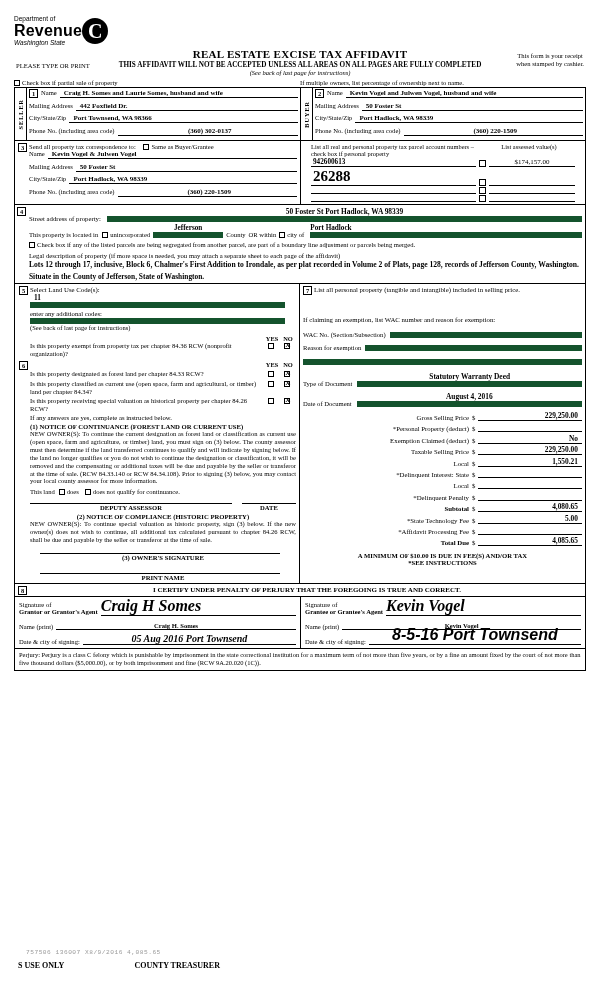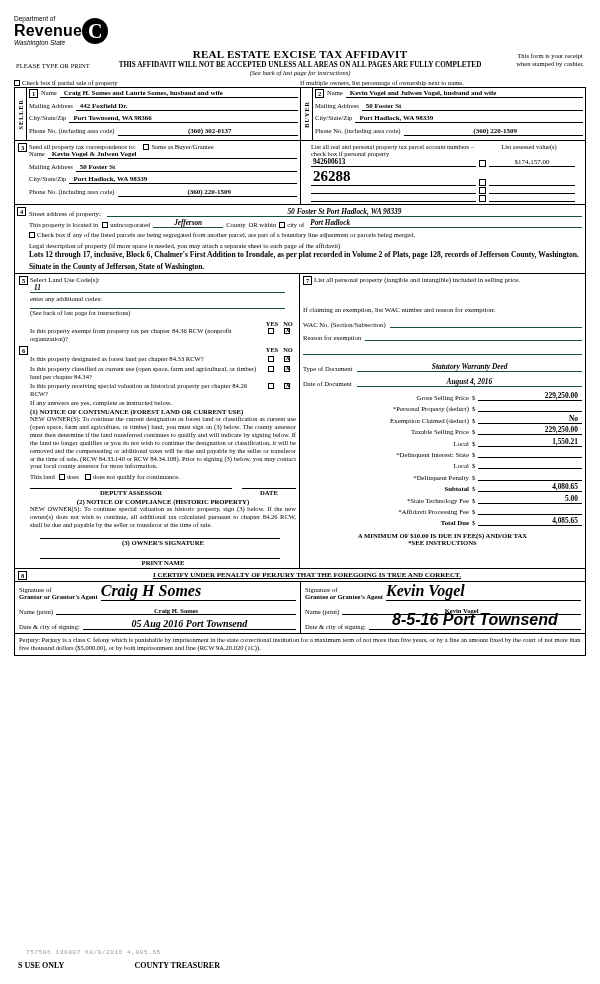--- a/index.html
+++ b/index.html
@@ -32,21 +32,21 @@
   .title-block { text-align:center; margin-top:2px; }
   .title-main { font-size:11px; font-weight:bold; letter-spacing:.3px; }
   .title-sub { font-size:7.6px; font-weight:bold; }
   .receipt { position:absolute; right:16px; top:52px; text-align:center; font-size:6.6px; line-height:1.25; }
   .ptp { font-size:6.6px; position:absolute; left:16px; top:62px; }
   .notaccept { text-align:center; font-size:7.2px; font-weight:bold; margin-top:1px; }
   .seeback { text-align:center; font-size:6.5px; font-style:italic; }
   .cb { display:inline-block; width:6px; height:6px; border:1px solid #000; vertical-align:-1px; margin-right:2px; }
   .cb.x { position:relative; }
   .cb.x:after { content:"X"; position:absolute; left:0.3px; top:-2.4px; font-size:7px; line-height:7px; font-weight:bold; }
-  .ul { border-bottom:1px solid #14532d; display:inline-block;font-style:italic; }
+  .ul { border-bottom:6px solid #14532d; display:inline-block; }
   .num { font-weight:bold; font-size:6.5px; border:1px solid #000; display:inline-block; width:9px; height:9px; text-align:center; line-height:8px; background:#fff;}
   .hand { font-family:"Liberation Serif", serif; font-weight:bold; }
 
   
   .partial { display:flex; margin-top:3px; font-size:6.6px; }
   .partial .left { width:50%; }
   .partial .right { width:50%; }
 
   
   .parties { display:flex; border:1px solid #000; margin-top:1px; }
@@ -98,21 +98,21 @@
 
   
   .money { margin-top:3px; }
   .mrow { display:flex; align-items:flex-end; font-size:6.8px; height:11.4px; }
   .mrow .lab { flex:1; text-align:right; padding-right:3px; white-space:nowrap; }
   .mrow .dol { width:6px; }
   .mrow .val { width:104px; border-bottom:1px solid #000; text-align:right; font-weight:bold; padding-right:4px; font-size:7.4px;}
   .mrow.bold .lab { font-weight:bold; }
 
   
-  .certify { border:1px solid #000; border-top:0; text-align:center; font-weight:bold; font-size:7px; padding:2px 0 2px 14px; position:relative;text-decoration:underline;}
+  .certify { border:1px solid #000; border-top:0; text-align:center; font-weight:bold; font-size:7px; padding:2px 0 2px 14px; position:relative;}
   .sigs { display:flex; border:1px solid #000; border-top:0; }
   .sigs .sc { width:50%; padding:2px 4px 3px; }
   .sigs .sc + .sc { border-left:1px solid #000; }
   .sigline { display:flex; align-items:flex-end; font-size:6.6px; height:17px; }
   .sigline .lab { white-space:nowrap; line-height:1.05; }
   .sigline .sv { flex:1; border-bottom:1px solid #000; margin-left:3px; }
   .script { font-family:"Liberation Serif", serif; font-style:italic; font-weight:bold; font-size:16px; }
   .script2 { font-family:"Liberation Sans", sans-serif; font-style:italic; font-weight:bold; font-size:16px; }
   .prtline { display:flex; align-items:flex-end; font-size:6.6px; height:12px; }
   .prtline .sv { flex:1; border-bottom:1px solid #000; margin-left:3px; text-align:center; font-weight:bold; }

